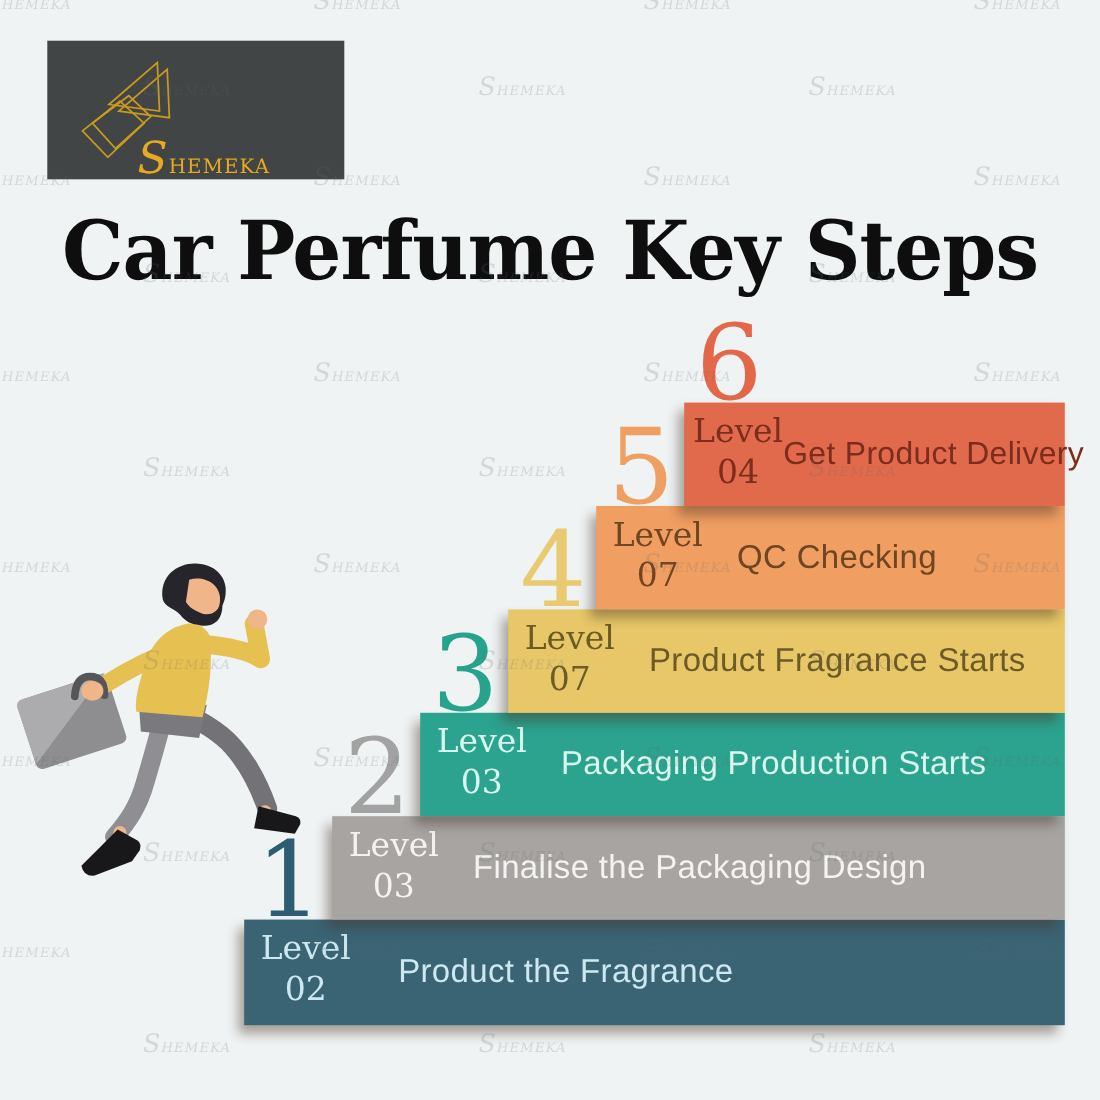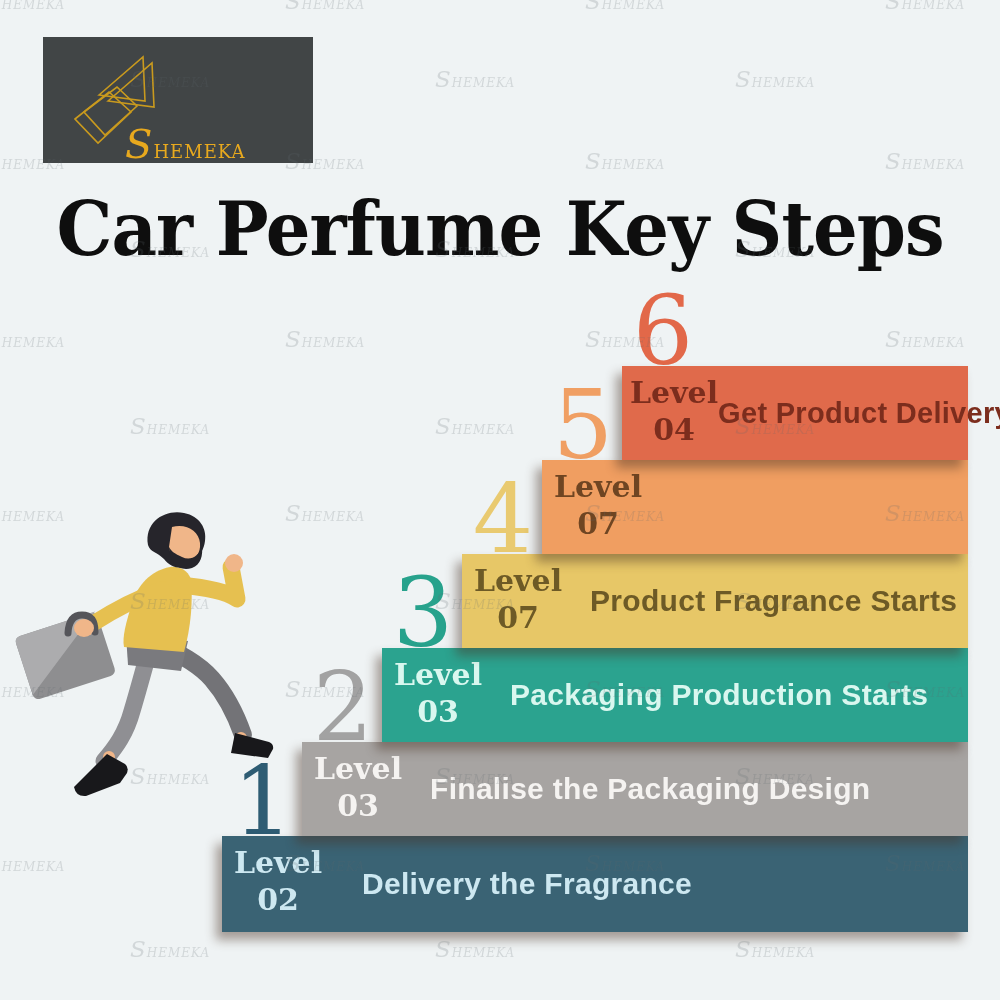--- a/index.html
+++ b/index.html
@@ -20,21 +20,21 @@
   .logo-word{position:absolute;left:82px;top:84px;font-family:"DejaVu Serif",serif;
              font-variant:small-caps;font-size:26px;letter-spacing:1px;color:#e8a91e;}
   .logo-word::first-letter{font-style:italic;font-size:40px;}
 
   
   .title{position:absolute;left:0;top:186px;width:1000px;text-align:center;
          font-family:"DejaVu Serif",serif;font-weight:bold;font-size:74px;
          color:#0e0e0e;transform:scaleX(0.95);letter-spacing:-1px;z-index:2;}
 
   
-  .step{position:absolute;display:flex;box-shadow:-6px 8px 10px rgba(73,50,38,0.45);font-weight:bold;}
+  .step{position:absolute;display:flex;box-shadow:-6px 8px 10px rgba(73,50,38,0.45);}
   .s1{left:222px;top:836px;width:746px;height:96px;z-index:2;}
   .s2{left:302px;top:742px;width:666px;height:94px;z-index:3;}
   .s3{left:382px;top:648px;width:586px;height:94px;z-index:4;}
   .s4{left:462px;top:554px;width:506px;height:94px;z-index:5;}
   .s5{left:542px;top:460px;width:426px;height:94px;z-index:6;}
   .s6{left:622px;top:366px;width:346px;height:94px;z-index:7;}
 
   .level{margin-left:8px;width:96px;padding-top:8px;text-align:center;
          font-family:"DejaVu Serif",serif;font-size:30px;line-height:37px;}
   .desc{align-self:center;margin-left:24px;font-size:30px;letter-spacing:0.3px;
@@ -122,21 +122,21 @@
 <div class="bignum n3" style="color: rgb(39, 162, 140);">3</div>
 <div class="bignum n4" style="color: rgb(233, 202, 112);">4</div>
 <div class="bignum n5" style="color: rgb(240, 159, 99);">5</div>
 <div class="bignum n6" style="color: rgb(226, 104, 73);">6</div>
 
 <div class="step s1" style="background-color: rgb(58, 99, 116); color: rgb(205, 232, 241);">
   <div class="level">
     <div>Level</div>
     <div>02</div>
   </div>
-  <div class="desc">Delivery the Fragrance</div>
+  <div class="desc">Product the Fragrance</div>
 </div>
 
 <div class="step s2" style="background-color: rgb(167, 164, 162); color: rgb(245, 243, 241);">
   <div class="level">
     <div>Level</div>
     <div>03</div>
   </div>
   <div class="desc">Finalise the Packaging Design</div>
 </div>
 
@@ -154,20 +154,21 @@
     <div>07</div>
   </div>
   <div class="desc">Product Fragrance Starts</div>
 </div>
 
 <div class="step s5" style="background-color: rgb(240, 158, 97); color: rgb(111, 69, 34);">
   <div class="level">
     <div>Level</div>
     <div>07</div>
   </div>
+  <div class="desc">QC Checking</div>
 </div>
 
 <div class="step s6" style="background-color: rgb(224, 106, 75); color: rgb(124, 45, 29);">
   <div class="level">
     <div>Level</div>
     <div>04</div>
   </div>
   <div class="desc">Get Product Delivery</div>
 </div>
 

